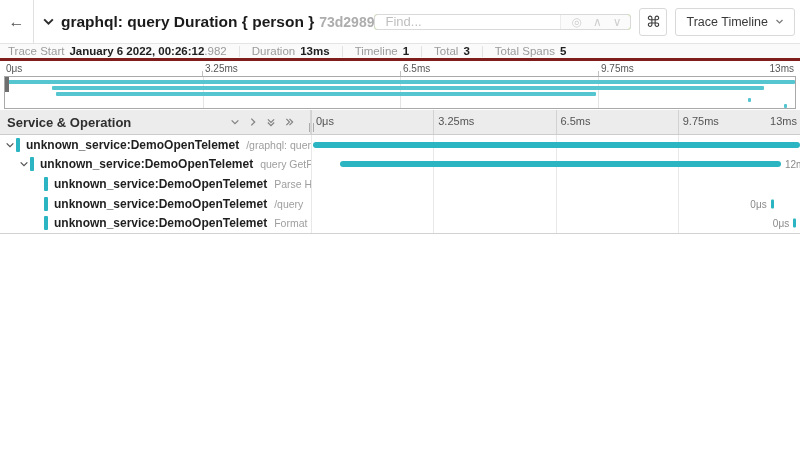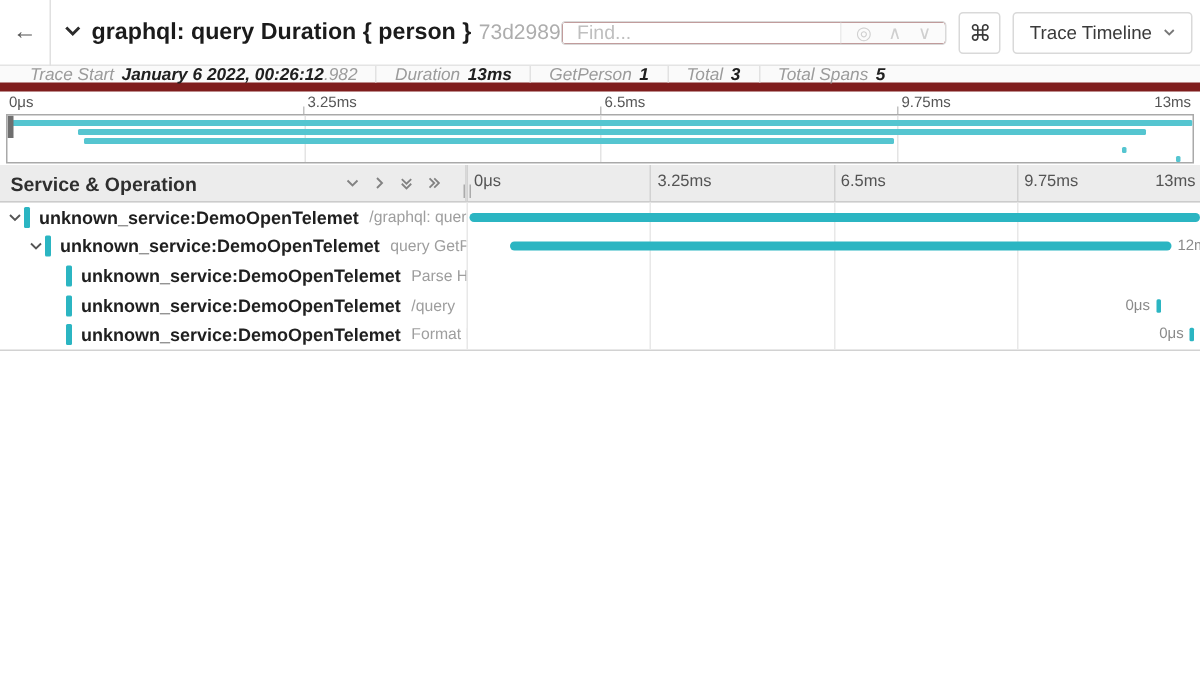--- a/index.html
+++ b/index.html
@@ -5,31 +5,31 @@
   * { margin:0; padding:0; box-sizing:border-box; }
   html,body { width:800px; height:456px; background:#fff; font-family:"Liberation Sans", sans-serif; overflow:hidden; }
   .app { position:relative; width:800px; height:456px; background:#fff; }
 
   
   .top-header { display:flex; align-items:center; height:44px; border-bottom:1px solid #e4e4e4; background:#fff; }
   .back-btn { width:34px; height:44px; display:flex; align-items:center; justify-content:center;
               border-right:1px solid #e0e0e0; font-size:16px; color:#555; cursor:pointer; flex:0 0 auto; }
   .title-chevron { margin:2px 2px 0 8px; flex:0 0 auto; display:flex; align-items:center; cursor:pointer; }
   .trace-title { font-size:15.5px; font-weight:bold; color:#1b1b1b; line-height:18px; margin-left:4px; white-space:nowrap; }
-  .trace-id { color:#adadad; font-weight:normal; font-size:14px; margin-left:5px; }
-  .find-group { display:flex; align-items:stretch; height:16px; border:1px solid #d9d9d9; border-radius:3px; margin-left:auto; overflow:hidden; background:#7f1d1d; }
+  .trace-id { color:#adadad; font-weight:bold; font-size:14px; margin-left:5px; }
+  .find-group { display:flex; align-items:stretch; height:16px; border:1px solid #d9d9d9; border-radius:3px; margin-left:auto; overflow:hidden; background:#84cc16; }
   .find-input { border:none; outline:none; width:185px; padding:0 10px; font-size:13px; color:#333; font-family:"Liberation Sans", sans-serif; }
   .find-input::placeholder { color:#bfbfbf; }
   .find-icons { display:flex; align-items:center; gap:11px; padding:0 10px; background:#fbfbfb; border-left:1px solid #ececec; color:#cfcfcf; font-size:12px; }
   .find-icons span { line-height:1; }
   .kbd-btn { width:28px; height:28px; border:1px solid #d9d9d9; border-radius:3px; background:#fff; display:flex; align-items:center; justify-content:center; font-size:15px; color:#3a3a3a; margin:0 8px; cursor:pointer; flex:0 0 auto; }
   .view-btn { height:28px; border:1px solid #d9d9d9; border-radius:3px; background:#fff; display:flex; align-items:center; gap:7px; padding:0 10px; font-size:12.5px; color:#3a3a3a; margin-right:5px; cursor:pointer; flex:0 0 auto; white-space:nowrap; }
 
   
-  .summary { height:17px; display:flex; align-items:center; background:#fafafa; padding-left:20px; font-size:11.5px; border-bottom:6px solid #7f1d1d;font-style:italic; }
+  .summary { height:17px; display:flex; align-items:center; background:#fafafa; padding-left:8px; font-size:11.5px; border-bottom:3px solid #7f1d1d; }
   .summary-item { display:flex; align-items:center; padding:0 12px; border-right:1px solid #e2e2e2; white-space:nowrap; height:11px; }
   .summary-item:first-child { padding-left:0; }
   .summary-item:last-child { border-right:none; }
   .s-label { color:#9b9b9b; margin-right:5px; }
   .s-value { color:#202020; font-weight:bold; }
   .s-suffix { color:#9b9b9b; font-weight:normal; }
 
   
   .mini-ruler { position:relative; height:15px; margin:0 4px; font-size:10px; color:#555; }
   .mini-ruler .tick-label { position:absolute; top:2px; white-space:nowrap; }
@@ -111,21 +111,21 @@
     <div class="summary-item">
       <span class="s-label">Trace Start</span>
       <span class="s-value">January 6 2022, 00:26:12</span>
       <span class="s-suffix">.982</span>
     </div>
     <div class="summary-item">
       <span class="s-label">Duration</span>
       <span class="s-value">13ms</span>
     </div>
     <div class="summary-item">
-      <span class="s-label">GetPerson</span>
+      <span class="s-label">Timeline</span>
       <span class="s-value">1</span>
     </div>
     <div class="summary-item">
       <span class="s-label">Total</span>
       <span class="s-value">3</span>
     </div>
     <div class="summary-item">
       <span class="s-label">Total Spans</span>
       <span class="s-value">5</span>
     </div>

